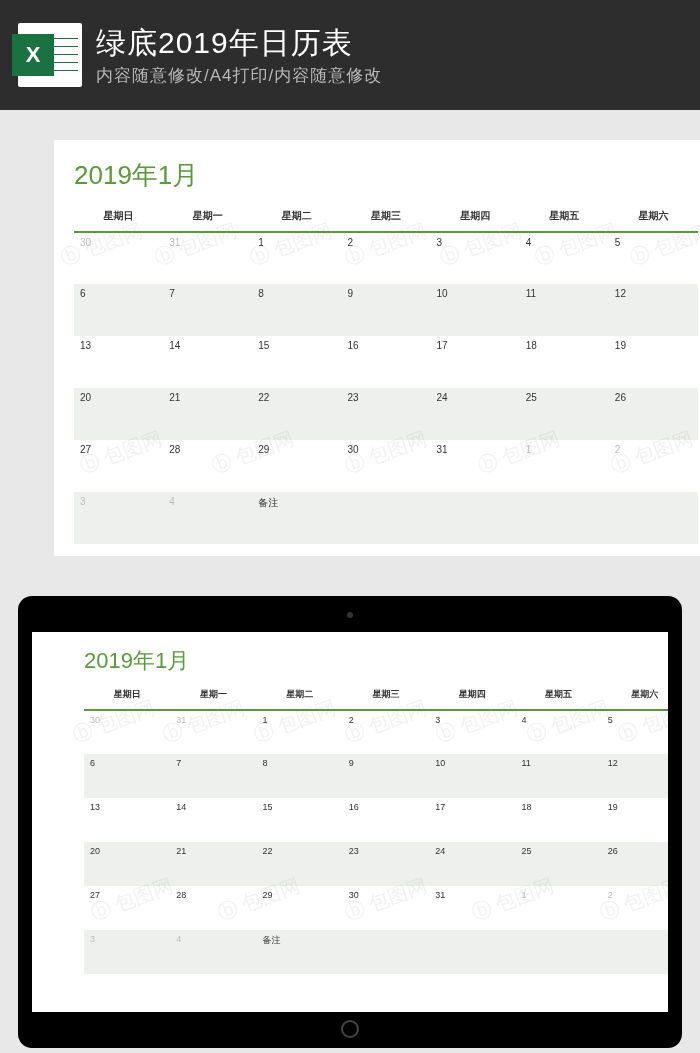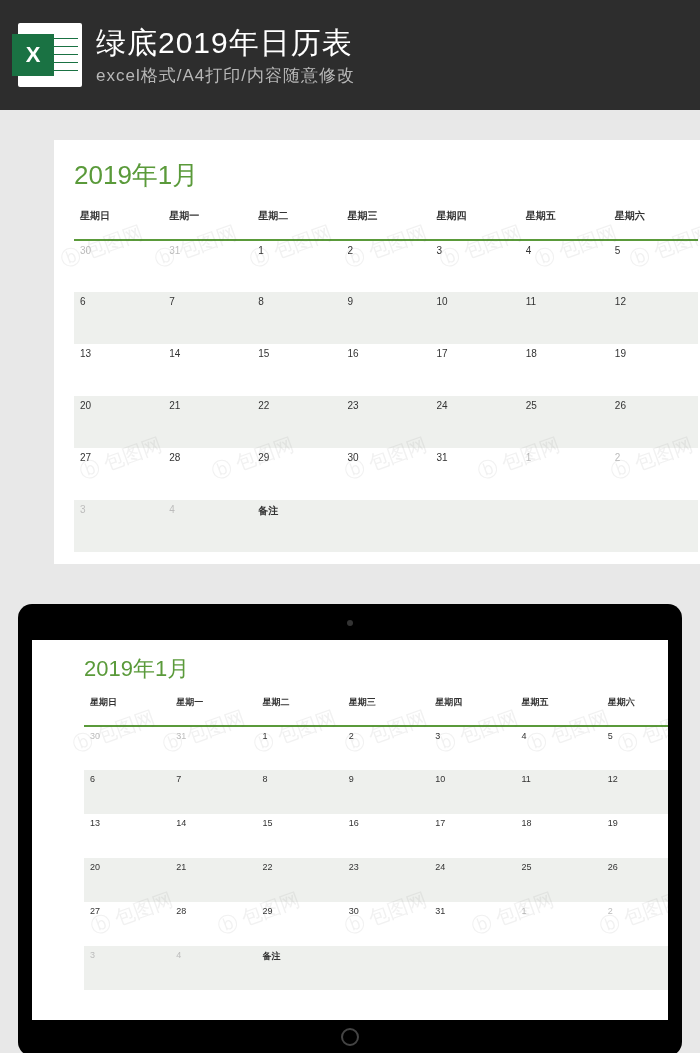--- a/index.html
+++ b/index.html
@@ -79,42 +79,42 @@
     font-size: 26px;
     font-weight: 400;
     margin-bottom: 12px;
   }
   .calendar-table {
     width: 100%;
     border-collapse: collapse;
     table-layout: fixed;
   }
   .calendar-table th {
-    text-align: left;
+    text-align: center;
     font-size: 10px;
     font-weight: 600;
     color: #333;
-    padding: 4px 6px 16px 6px;
+    padding: 4px 6px 8px 6px;
     border-bottom: 2px solid #5a9a3a;
   }
   .calendar-table td {
     height: 52px;
     vertical-align: top;
     font-size: 10px;
     padding: 4px 6px;
     color: #333;
   }
   .calendar-table tr.alt td {
     background: #eef0ed;
   }
   .calendar-table td.muted {
     color: #bcbcbc;
   }
   .calendar-table td.note-label {
-    font-weight: 700;
+    font-weight: 400;
     color: #333;
   }
   
   .wm {
     position: absolute;
     top:0; left:0; right:0; bottom:0;
     pointer-events: none;
     background-image: repeating-linear-gradient(0deg, transparent 0, transparent 100%);
     opacity: 0.08;
     display: flex;
@@ -178,21 +178,21 @@
       <div class="row"></div>
         <div class="row"></div>
         <div class="row"></div>
         <div class="row"></div>
         <div class="row"></div>
     </div>
     <div class="badge">X</div>
   </div>
   <div class="header-text">
     <div class="title">绿底2019年日历表</div>
-    <div class="subtitle">excel格式/A4打印/内容随意修改</div>
+    <div class="subtitle">内容随意修改/A4打印/内容随意修改</div>
   </div>
 </div>
 
 <div class="preview-wrap">
   <div class="calendar-card">
     <div class="calendar-title">2019年1月</div>
     <table class="calendar-table">
       <thead>
           <tr id="weekday-row-1">
             <th>星期日</th>

